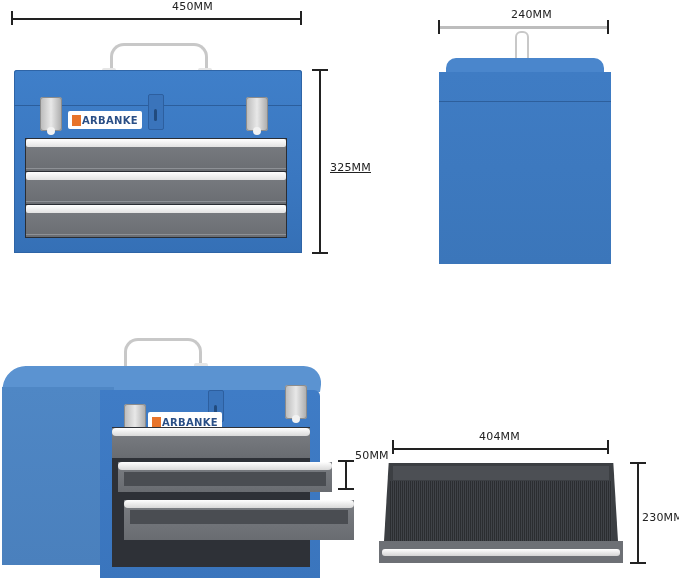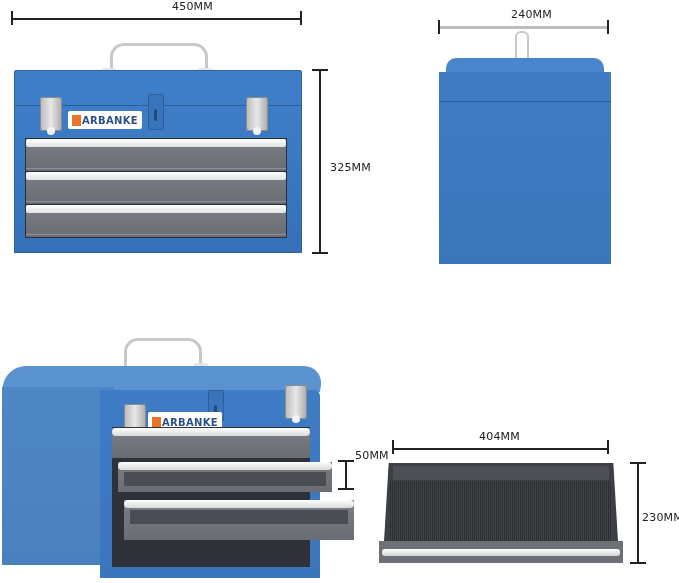--- a/index.html
+++ b/index.html
@@ -85,21 +85,21 @@
       <div class="ridge"></div>
     </div>
   <div class="drawer" style="top:205px;">
       <div class="pull"></div>
       <div class="ridge"></div>
     </div>
 
   <div class="vline" style="left:319px;top:69px;height:185px;"></div>
   <div class="tick-h" style="left:312px;top:69px;"></div>
   <div class="tick-h" style="left:312px;top:252px;"></div>
-  <div class="dim-label" style="left:330px;top:161px;">325MM</div>
+  <div class="dim-label" style="left:330px;top:161px;text-decoration:underline;">325MM</div>
 </div>
 
 <div>
   <div class="dim-label" style="left:511px;top:8px;">240MM</div>
   <div style="position:absolute;left:439px;top:26px;width:170px;height:3px;background:#bdbdbd;"></div>
   <div class="tick-v" style="left:438px;top:20px;"></div>
   <div class="tick-v" style="left:607px;top:20px;"></div>
 
   <div class="side-handle"></div>
   <div class="side-handle-base"></div>

